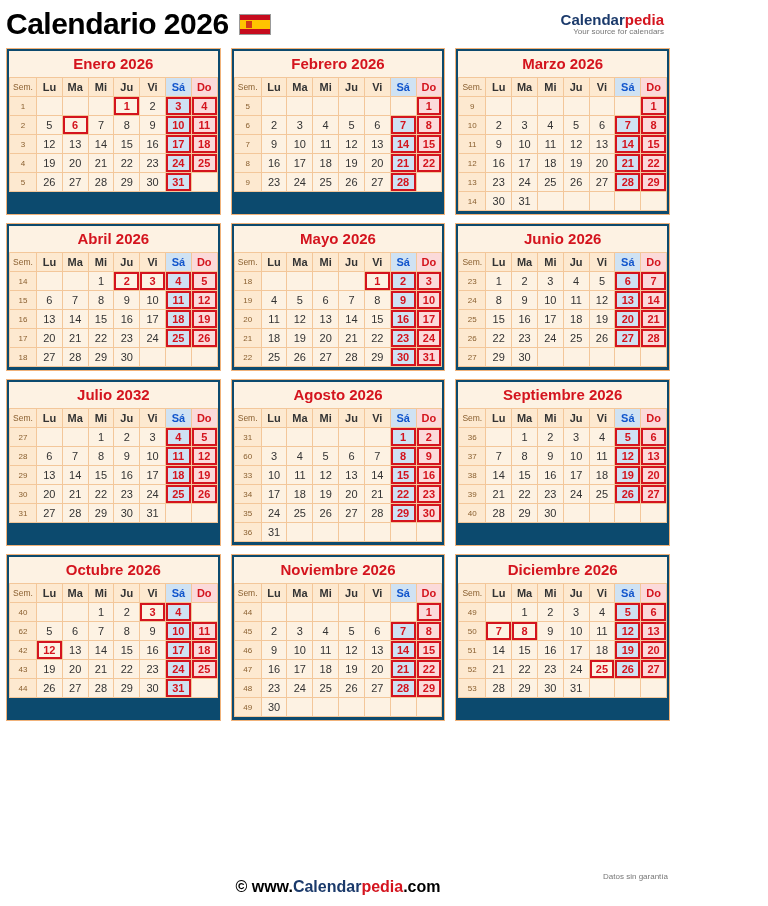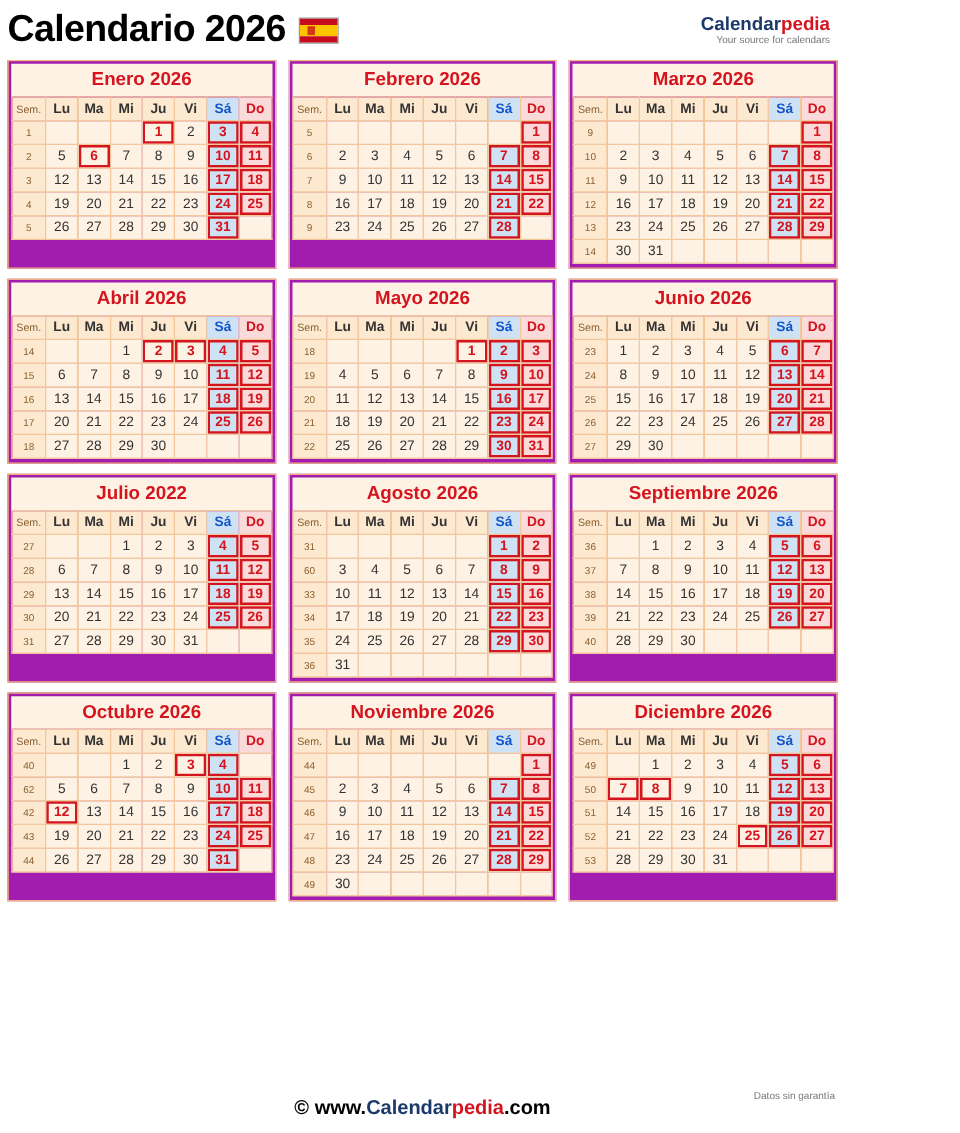--- a/index.html
+++ b/index.html
@@ -79,21 +79,21 @@
 
   
   .grid {
     display: grid;
     grid-template-columns: repeat(3, 1fr);
     gap: 8px 10px;
     padding: 4px 6px 0 6px;
   }
   .month {
     border: 1px solid #f0b27a;
-    background: #a21caf;
+    background: #0c4a6e;
     padding: 2px 2px 3px 2px;
   }
   .month-title {
     text-align: center;
     font-size: 15px;
     font-weight: bold;
     color: #d4141e;
     padding: 4px 0 5px 0;
     background: #fdf2e3;
   }
@@ -604,21 +604,21 @@
               <td class="empty"></td>
               <td class="empty"></td>
               <td class="empty"></td>
               <td class="empty"></td>
               <td class="empty"></td>
             </tr>
           </tbody>
         </table>
       </div>
       <div class="month">
-        <div class="month-title">Julio 2022</div>
+        <div class="month-title">Julio 2032</div>
         <table class="cal">
           <thead>
             <tr>
               <th class="wk">Sem.</th>
               <th>Lu</th>
               <th>Ma</th>
               <th>Mi</th>
               <th>Ju</th>
               <th>Vi</th>
               <th class="sat">Sá</th>

